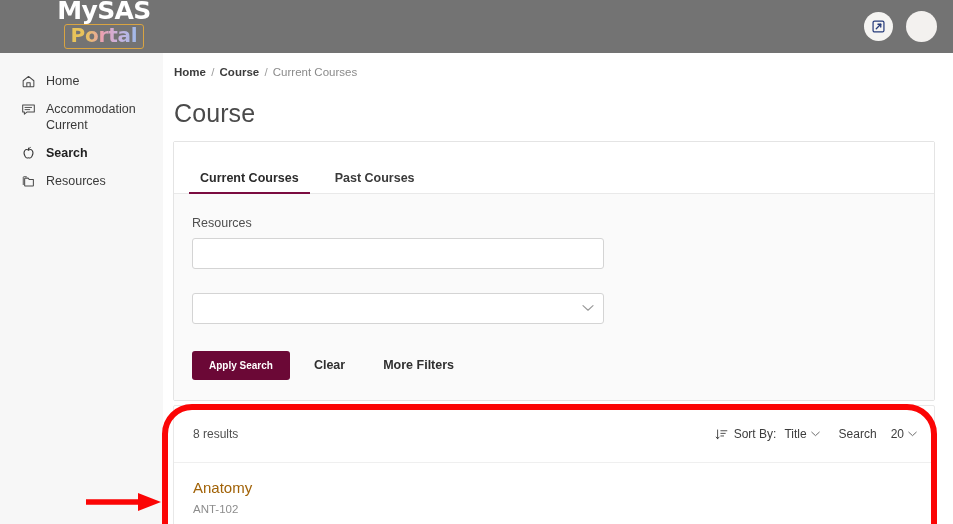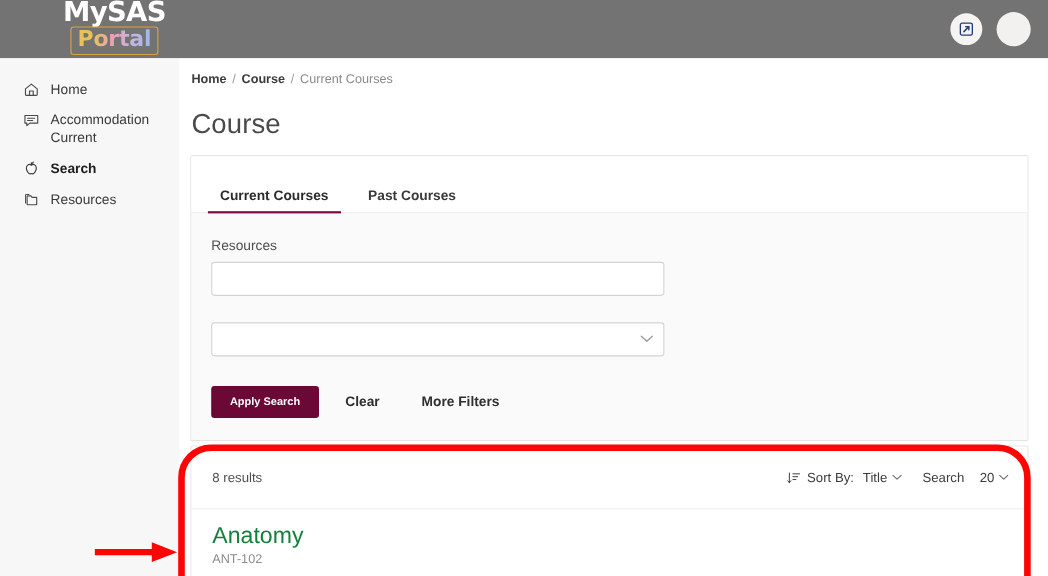--- a/index.html
+++ b/index.html
@@ -284,22 +284,22 @@
     color: #3c3c3c;
     margin-right: 9px;
     text-align: center;
   }
   .showing-label { margin-left: 4px; }
 
   .result-item {
     padding: 15px 19px 0 19px;
   }
   .result-title {
-    font-size: 21px;
-    color: #15803d;
+    font-size: 15px;
+    color: #a16207;
     line-height: 20px;
   }
   .result-sub {
     font-size: 11.5px;
     color: #8d8d8d;
     margin-top: 5px;
   }
 
   
   .annot-rect {

